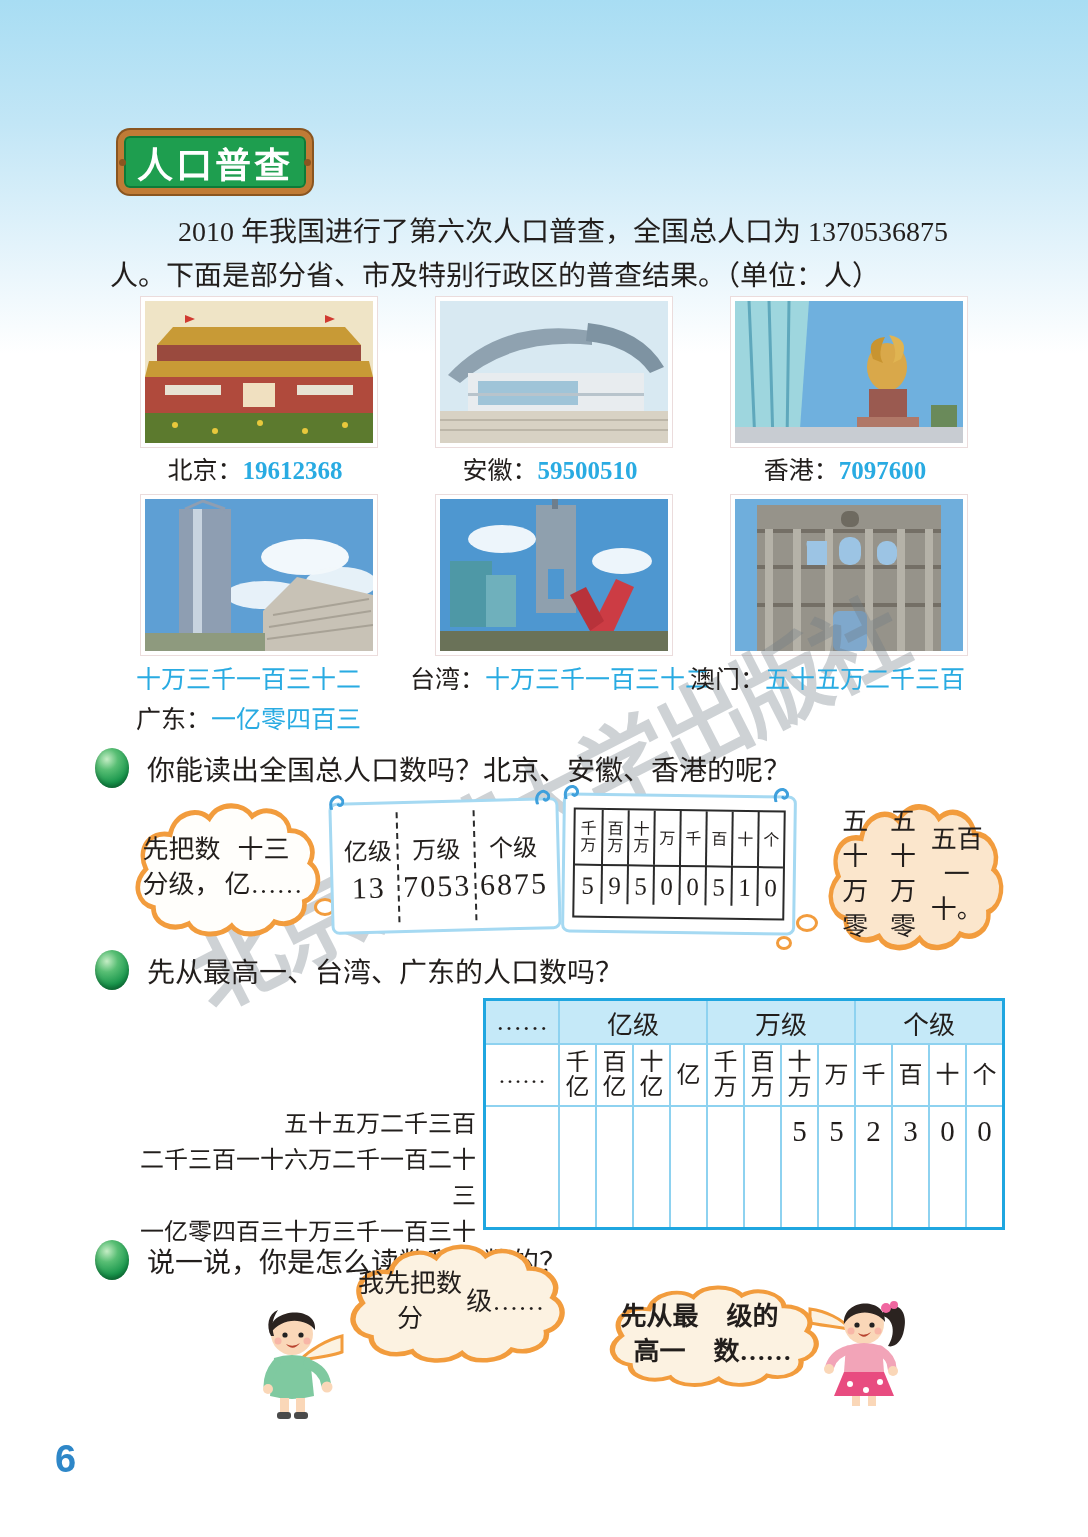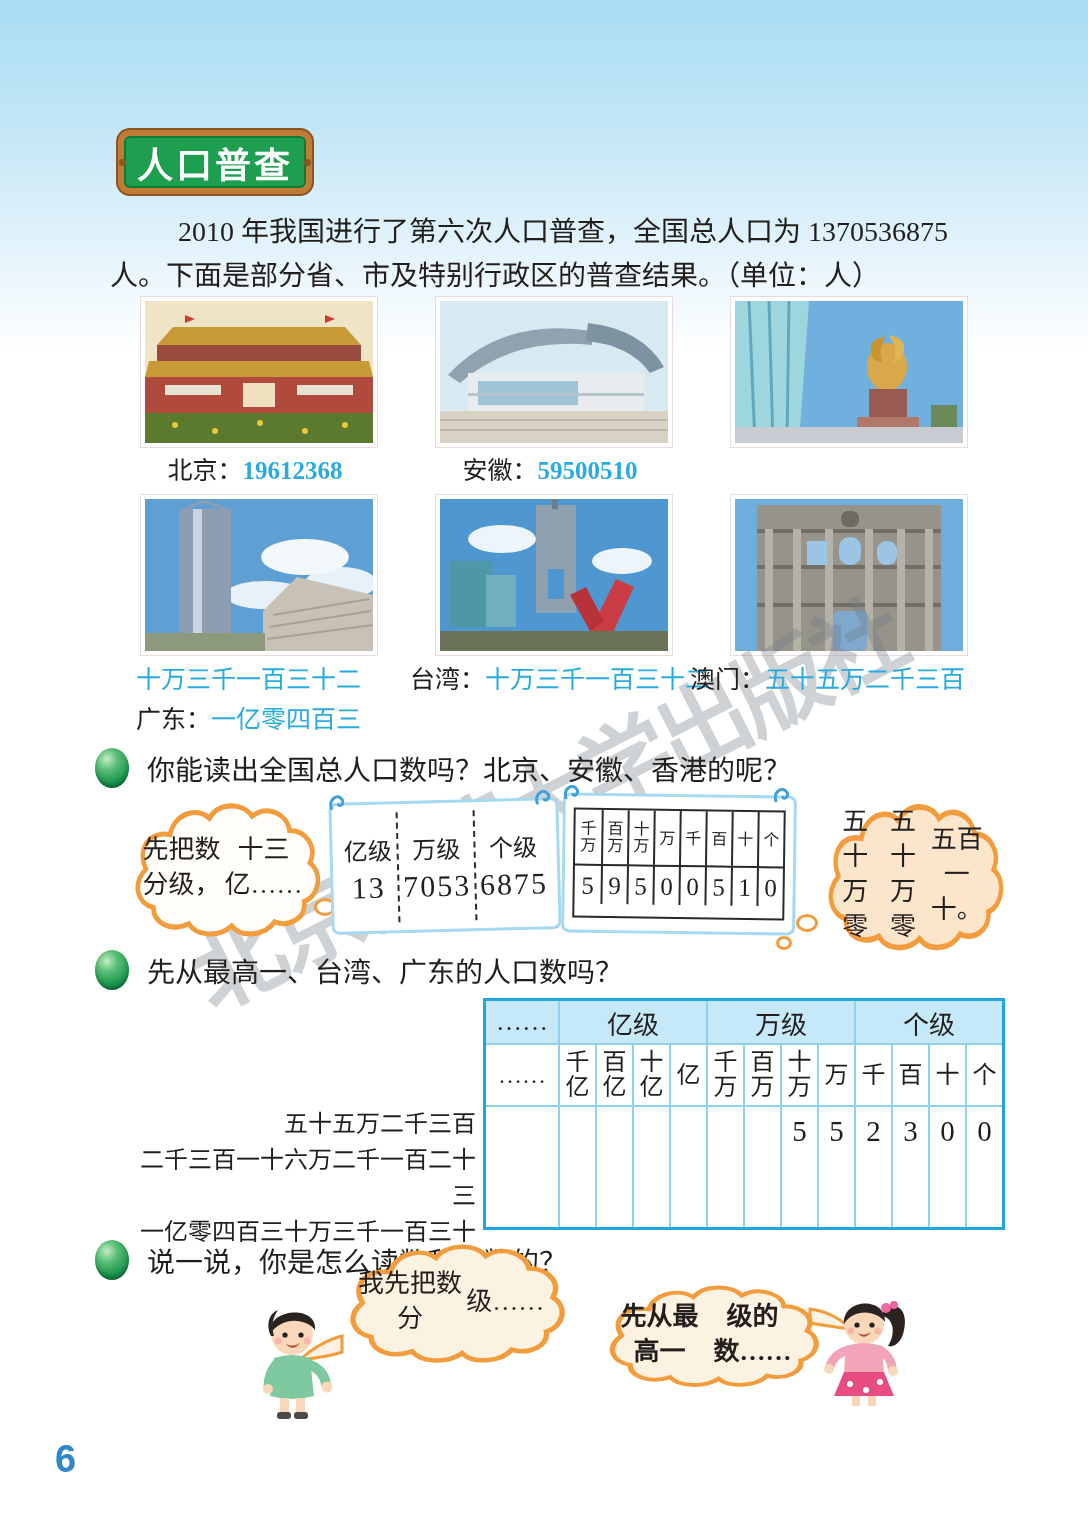--- a/index.html
+++ b/index.html
@@ -153,20 +153,23 @@
       <rect x="0" y="126" width="228" height="16" fill="#C8CCD2"></rect>
       <rect x="196" y="104" width="26" height="22" fill="#6A8A5A"></rect>
     </svg>
   </div>
 
   <div class="cap" style="left:136px;top:450px;">
     <span>北京：</span><span class="num">19612368</span>
   </div>
   <div class="cap" style="left:431px;top:450px;">
     <span>安徽：</span><span class="num">59500510</span>
+  </div>
+  <div class="cap" style="left:726px;top:450px;">
+    <span>香港：</span><span class="num">7097600</span>
   </div>
 
   <div class="photo" style="left:141px;top:495px;">
     <svg viewBox="0 0 228 152" height="152" preserveAspectRatio="none">
       <rect width="228" height="152" fill="#5E9FD4"></rect>
       <ellipse cx="160" cy="58" rx="44" ry="18" fill="#FFFFFF" opacity=".92"></ellipse>
       <ellipse cx="196" cy="84" rx="36" ry="16" fill="#F2F7FB" opacity=".92"></ellipse>
       <ellipse cx="120" cy="96" rx="40" ry="14" fill="#FFFFFF" opacity=".85"></ellipse>
       <rect x="34" y="10" width="52" height="126" fill="#8E9EB2"></rect>
       <rect x="48" y="10" width="9" height="126" fill="#C8D4E0"></rect>

